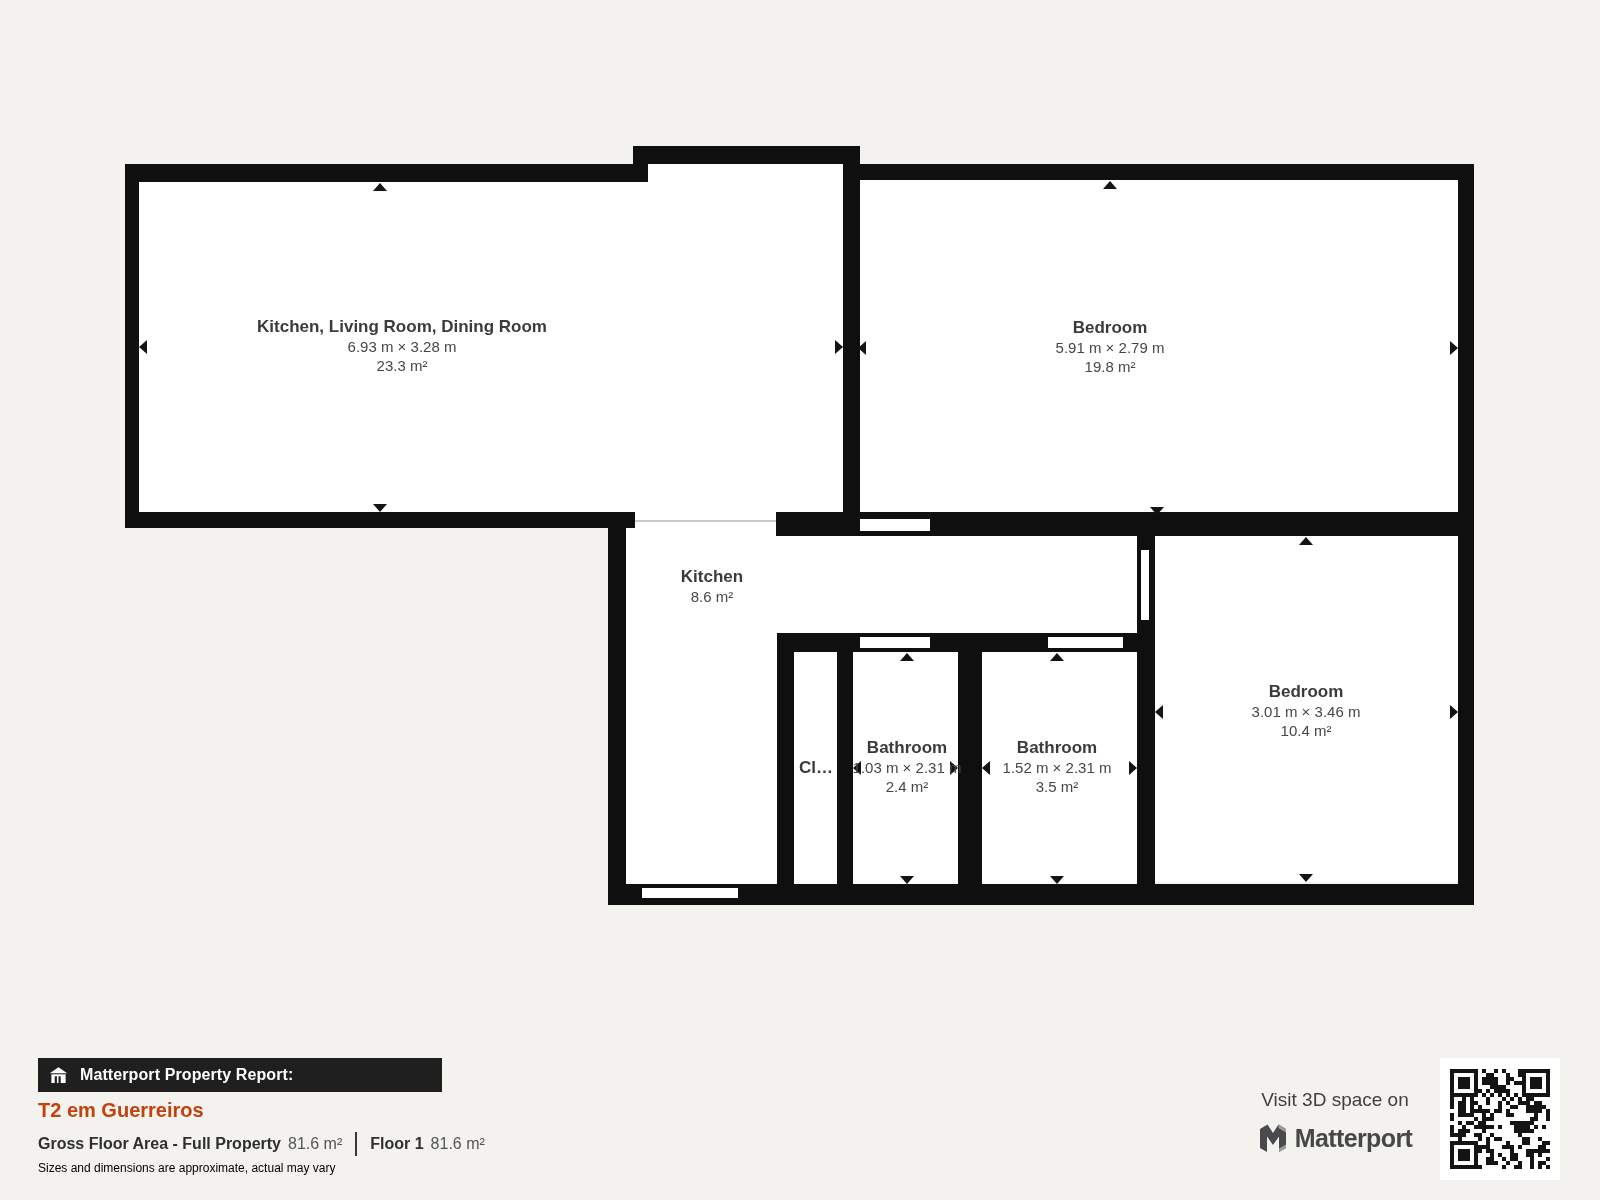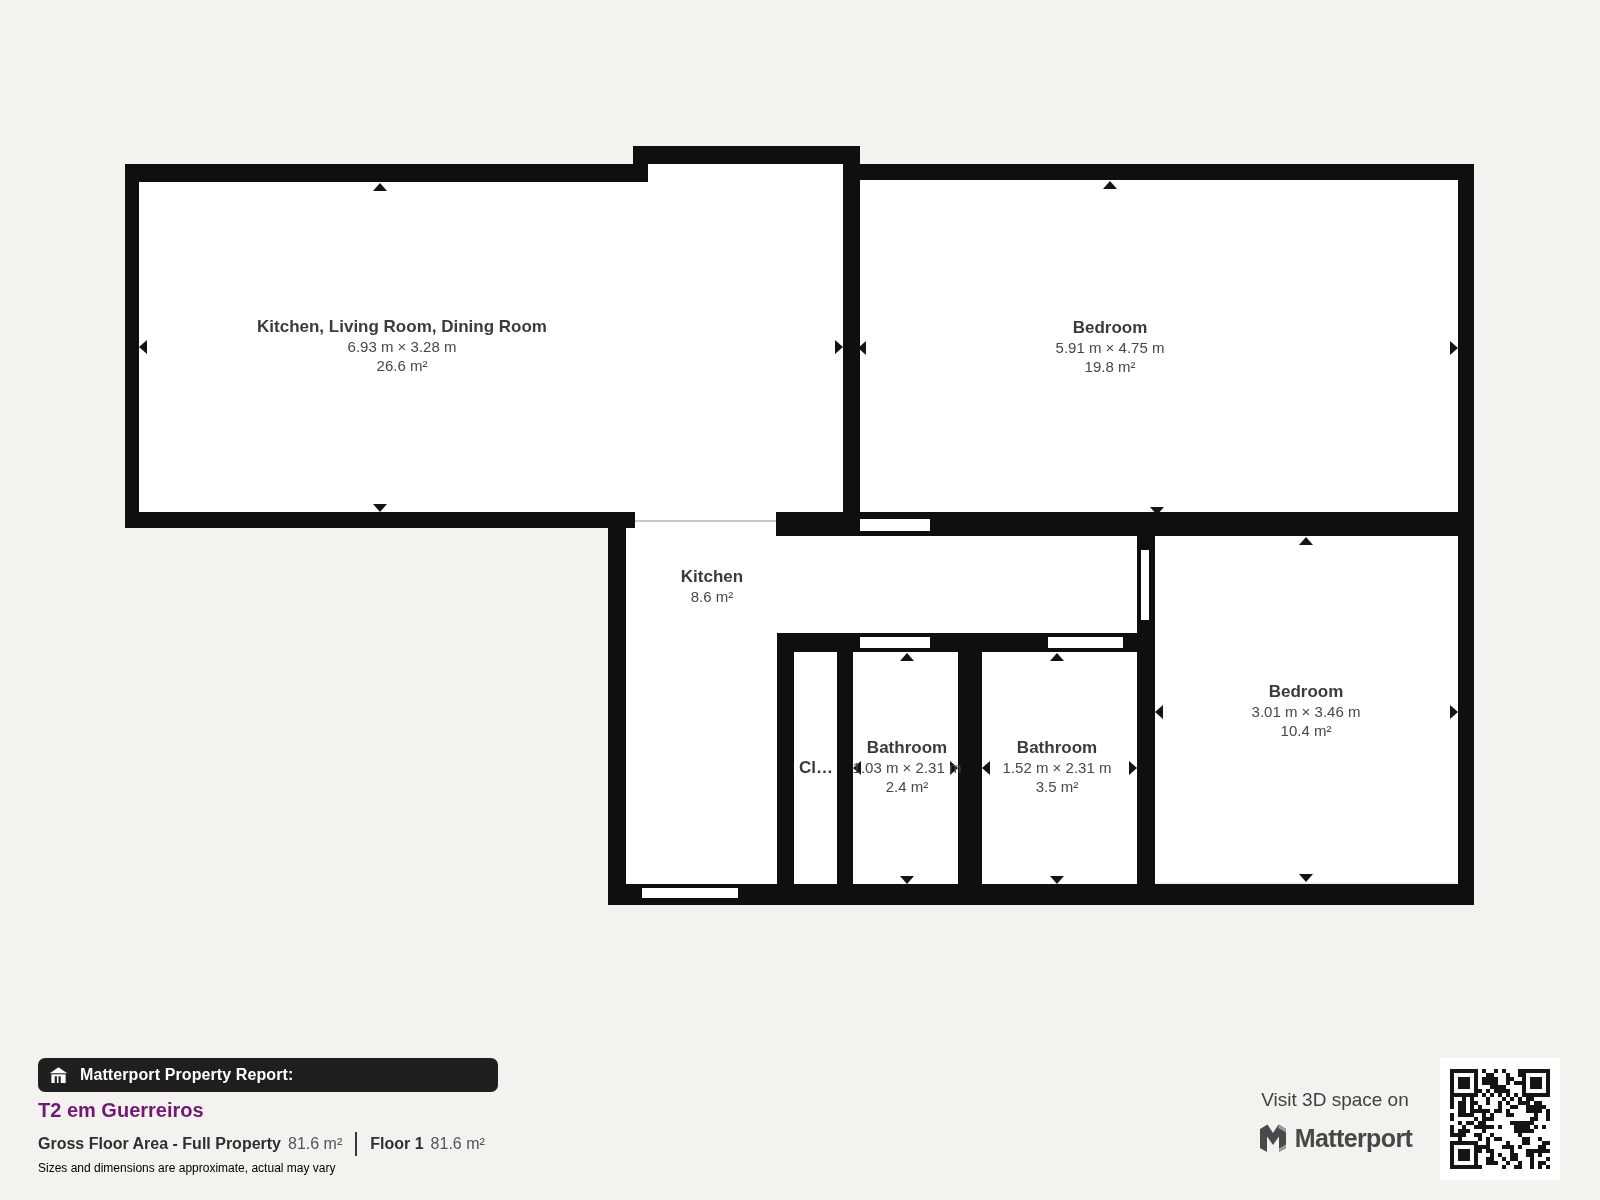--- a/index.html
+++ b/index.html
@@ -24,25 +24,25 @@
   .arr-left{border-top:7px solid transparent;border-bottom:7px solid transparent;border-right:8px solid #141414;}
   .arr-right{border-top:7px solid transparent;border-bottom:7px solid transparent;border-left:8px solid #141414;}
 
   
   .room-label{position:absolute;transform:translateX(-50%);text-align:center;white-space:nowrap;}
   .room-name{font-size:17px;font-weight:bold;color:#3b3b3b;line-height:20px;}
   .room-dims,.room-area{font-size:15px;color:#474747;line-height:19px;}
 
   
   .report-bar{
-    position:absolute;left:38px;top:1058px;width:460px;height:34px;
-    background:#1f1f1f;display:flex;align-items:center;padding-left:11px;box-sizing:border-box;border-radius:7px;
+    position:absolute;left:38px;top:1058px;width:404px;height:34px;
+    background:#1f1f1f;display:flex;align-items:center;padding-left:11px;box-sizing:border-box;
   }
   .report-bar .label{color:#ffffff;font-size:16px;font-weight:bold;margin-left:12px;letter-spacing:0.1px;}
-  .property-title{position:absolute;left:38px;top:1099px;font-size:20px;font-weight:bold;color:#701a75;}
+  .property-title{position:absolute;left:38px;top:1099px;font-size:20px;font-weight:bold;color:#c2410c;}
   .area-line{position:absolute;left:38px;top:1132px;display:flex;align-items:center;font-size:16px;}
   .area-line .lbl{font-weight:bold;color:#2f2f2f;}
   .area-line .val{color:#555555;margin-left:7px;}
   .area-line .vdiv{width:2px;height:24px;background:#3a3a3a;margin:0 13px;}
   .disclaimer{position:absolute;left:38px;top:1161px;font-size:12px;color:#000000;}
 
   
   .cta{position:absolute;left:1245px;top:1090px;width:180px;display:flex;flex-direction:column;align-items:center;cursor:pointer;}
   .cta .visit{font-size:19px;color:#3f3f3f;line-height:20px;}
   .cta .logo-row{display:flex;align-items:center;margin-top:12px;}
@@ -112,25 +112,25 @@
     <div class="arr arr-right" style="left:950px;top:761px;"></div>
 
     <div class="arr arr-up" style="left:1050px;top:653px;"></div>
     <div class="arr arr-down" style="left:1050px;top:876px;"></div>
     <div class="arr arr-left" style="left:982px;top:761px;"></div>
     <div class="arr arr-right" style="left:1129px;top:761px;"></div>
 
     <div class="room-label" style="left:402px;top:317px;">
       <div class="room-name">Kitchen, Living Room, Dining Room</div>
       <div class="room-dims">6.93 m × 3.28 m</div>
-      <div class="room-area">26.6 m²</div>
+      <div class="room-area">23.3 m²</div>
     </div>
     <div class="room-label" style="left:1110px;top:318px;">
       <div class="room-name">Bedroom</div>
-      <div class="room-dims">5.91 m × 4.75 m</div>
+      <div class="room-dims">5.91 m × 2.79 m</div>
       <div class="room-area">19.8 m²</div>
     </div>
     <div class="room-label" style="left:712px;top:567px;">
       <div class="room-name">Kitchen</div>
       <div class="room-area">8.6 m²</div>
     </div>
     <div class="room-label" style="left:816px;top:758px;">
       <div class="room-name">Cl…</div>
     </div>
     <div class="room-label" style="left:907px;top:738px;">

